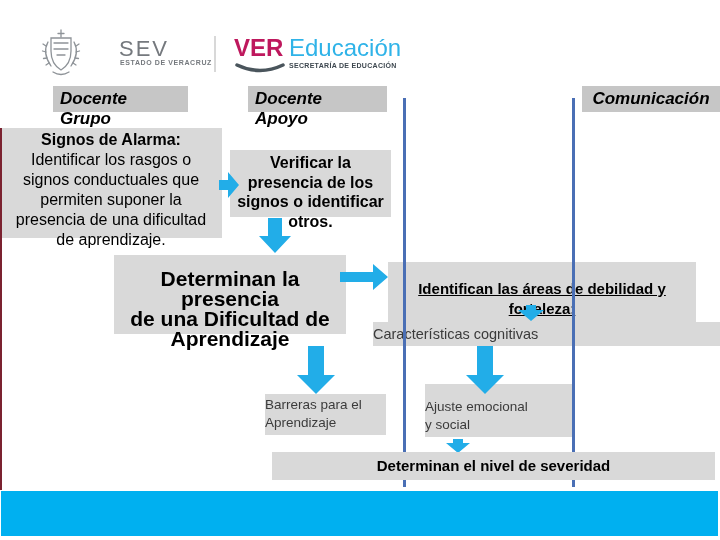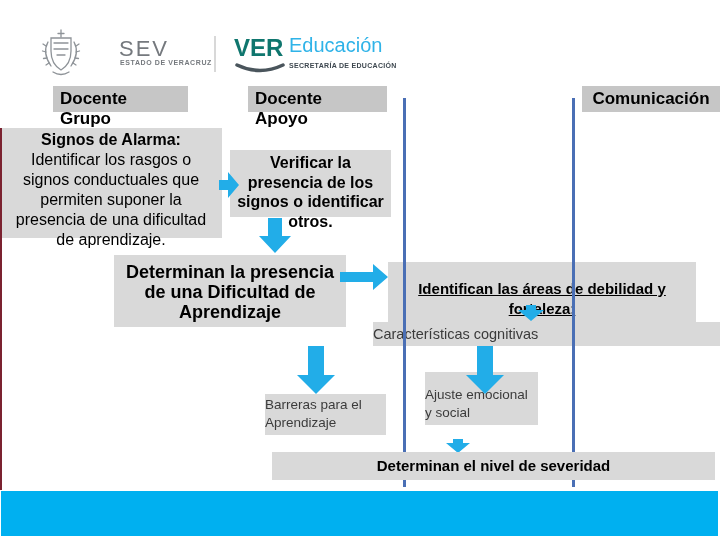--- a/index.html
+++ b/index.html
@@ -8,52 +8,52 @@
     background:#ffffff;font-family:"Liberation Sans",sans-serif;color:#000;
   }
   .abs{position:absolute;}
   .preline{white-space:pre-line;}
 
   
   .crest{left:40px;top:29px;width:42px;height:48px;}
   .sev-text{left:119px;top:36px;font-size:22px;letter-spacing:2px;color:#75797e;font-weight:400;}
   .sev-sub{left:120px;top:59px;font-size:7px;letter-spacing:.6px;color:#75797e;font-weight:700;}
   .logo-divider{left:214px;top:36px;width:2px;height:36px;background:#d8d8d8;}
-  .ver-text{left:234px;top:34px;font-size:24px;font-weight:700;color:#0f766e;}
+  .ver-text{left:234px;top:34px;font-size:24px;font-weight:700;color:#be185d;}
   .swoosh{left:235px;top:61px;width:50px;height:12px;}
-  .edu-text{left:289px;top:34px;font-size:20px;font-weight:400;color:#2fb3e8;}
+  .edu-text{left:289px;top:34px;font-size:24px;font-weight:400;color:#2fb3e8;}
   .edu-sub{left:289px;top:62px;font-size:7px;letter-spacing:.3px;color:#3d474f;font-weight:700;}
 
   
-  .colhdr{background:#c6c6c6;height:26px;font-weight:700;font-size:17px;line-height:20px;}
+  .colhdr{background:#c6c6c6;height:26px;font-weight:700;font-size:17px;line-height:20px;font-style:italic;}
   .colhdr .txt{padding:3px 0 0 7px;}
   .hdr1{left:53px;top:86px;width:135px;}
   .hdr2{left:248px;top:86px;width:139px;}
   .hdr3{left:418px;top:86px;width:137px;text-align:center;line-height:26px;}
   .hdr4{left:582px;top:86px;width:138px;text-align:center;line-height:26px;}
 
   
   .vline{width:3px;top:98px;height:389px;background:#4a6fb5;z-index:5;}
   .vline1{left:403px;}
   .vline2{left:572px;}
   .maroon-line{left:0;top:128px;width:2px;height:362px;background:#7b2230;z-index:6;}
 
   
   .gbox{background:#d9d9d9;}
   .bold-box{font-weight:700;color:#000;text-align:center;}
   .plain-box{font-weight:400;color:#3b3b3b;text-align:left;}
 
   .signos{left:0;top:128px;width:222px;height:108px;font-size:16px;line-height:20px;text-align:center;padding-top:2px;}
   .signos .t{font-weight:700;}
   .verificar{left:230px;top:150px;width:161px;height:64px;font-size:16px;line-height:19.5px;padding-top:3px;}
-  .det-pres{left:114px;top:255px;width:232px;height:65px;font-size:18px;line-height:20px;padding-top:7px;}
+  .det-pres{left:114px;top:255px;width:232px;height:65px;font-size:21px;line-height:20px;padding-top:14px;}
   .identifican{left:388px;top:262px;width:308px;height:46px;font-size:15px;line-height:20px;padding-top:17px;text-decoration:underline;}
   .caract{left:373px;top:322px;width:347px;height:24px;font-size:14.5px;line-height:24px;}
   .barreras{left:265px;top:394px;width:121px;height:39px;font-size:13.5px;line-height:17.5px;padding-top:2px;}
-  .ajuste{left:425px;top:372px;width:113px;height:39px;font-size:13.5px;line-height:17.5px;padding-top:14px;}
+  .ajuste{left:425px;top:384px;width:147px;height:39px;font-size:13.5px;line-height:17.5px;padding-top:14px;}
   .severidad{left:272px;top:452px;width:443px;height:28px;font-size:15px;line-height:28px;z-index:7;}
 
   
   .arrow svg{display:block;}
   .ar1{left:219px;top:169px;}
   .ar2{left:257px;top:218px;}
   .ar3{left:340px;top:261px;}
   .ar4{left:515px;top:305px;}
   .ar5{left:297px;top:346px;}
   .ar6{left:466px;top:346px;}

